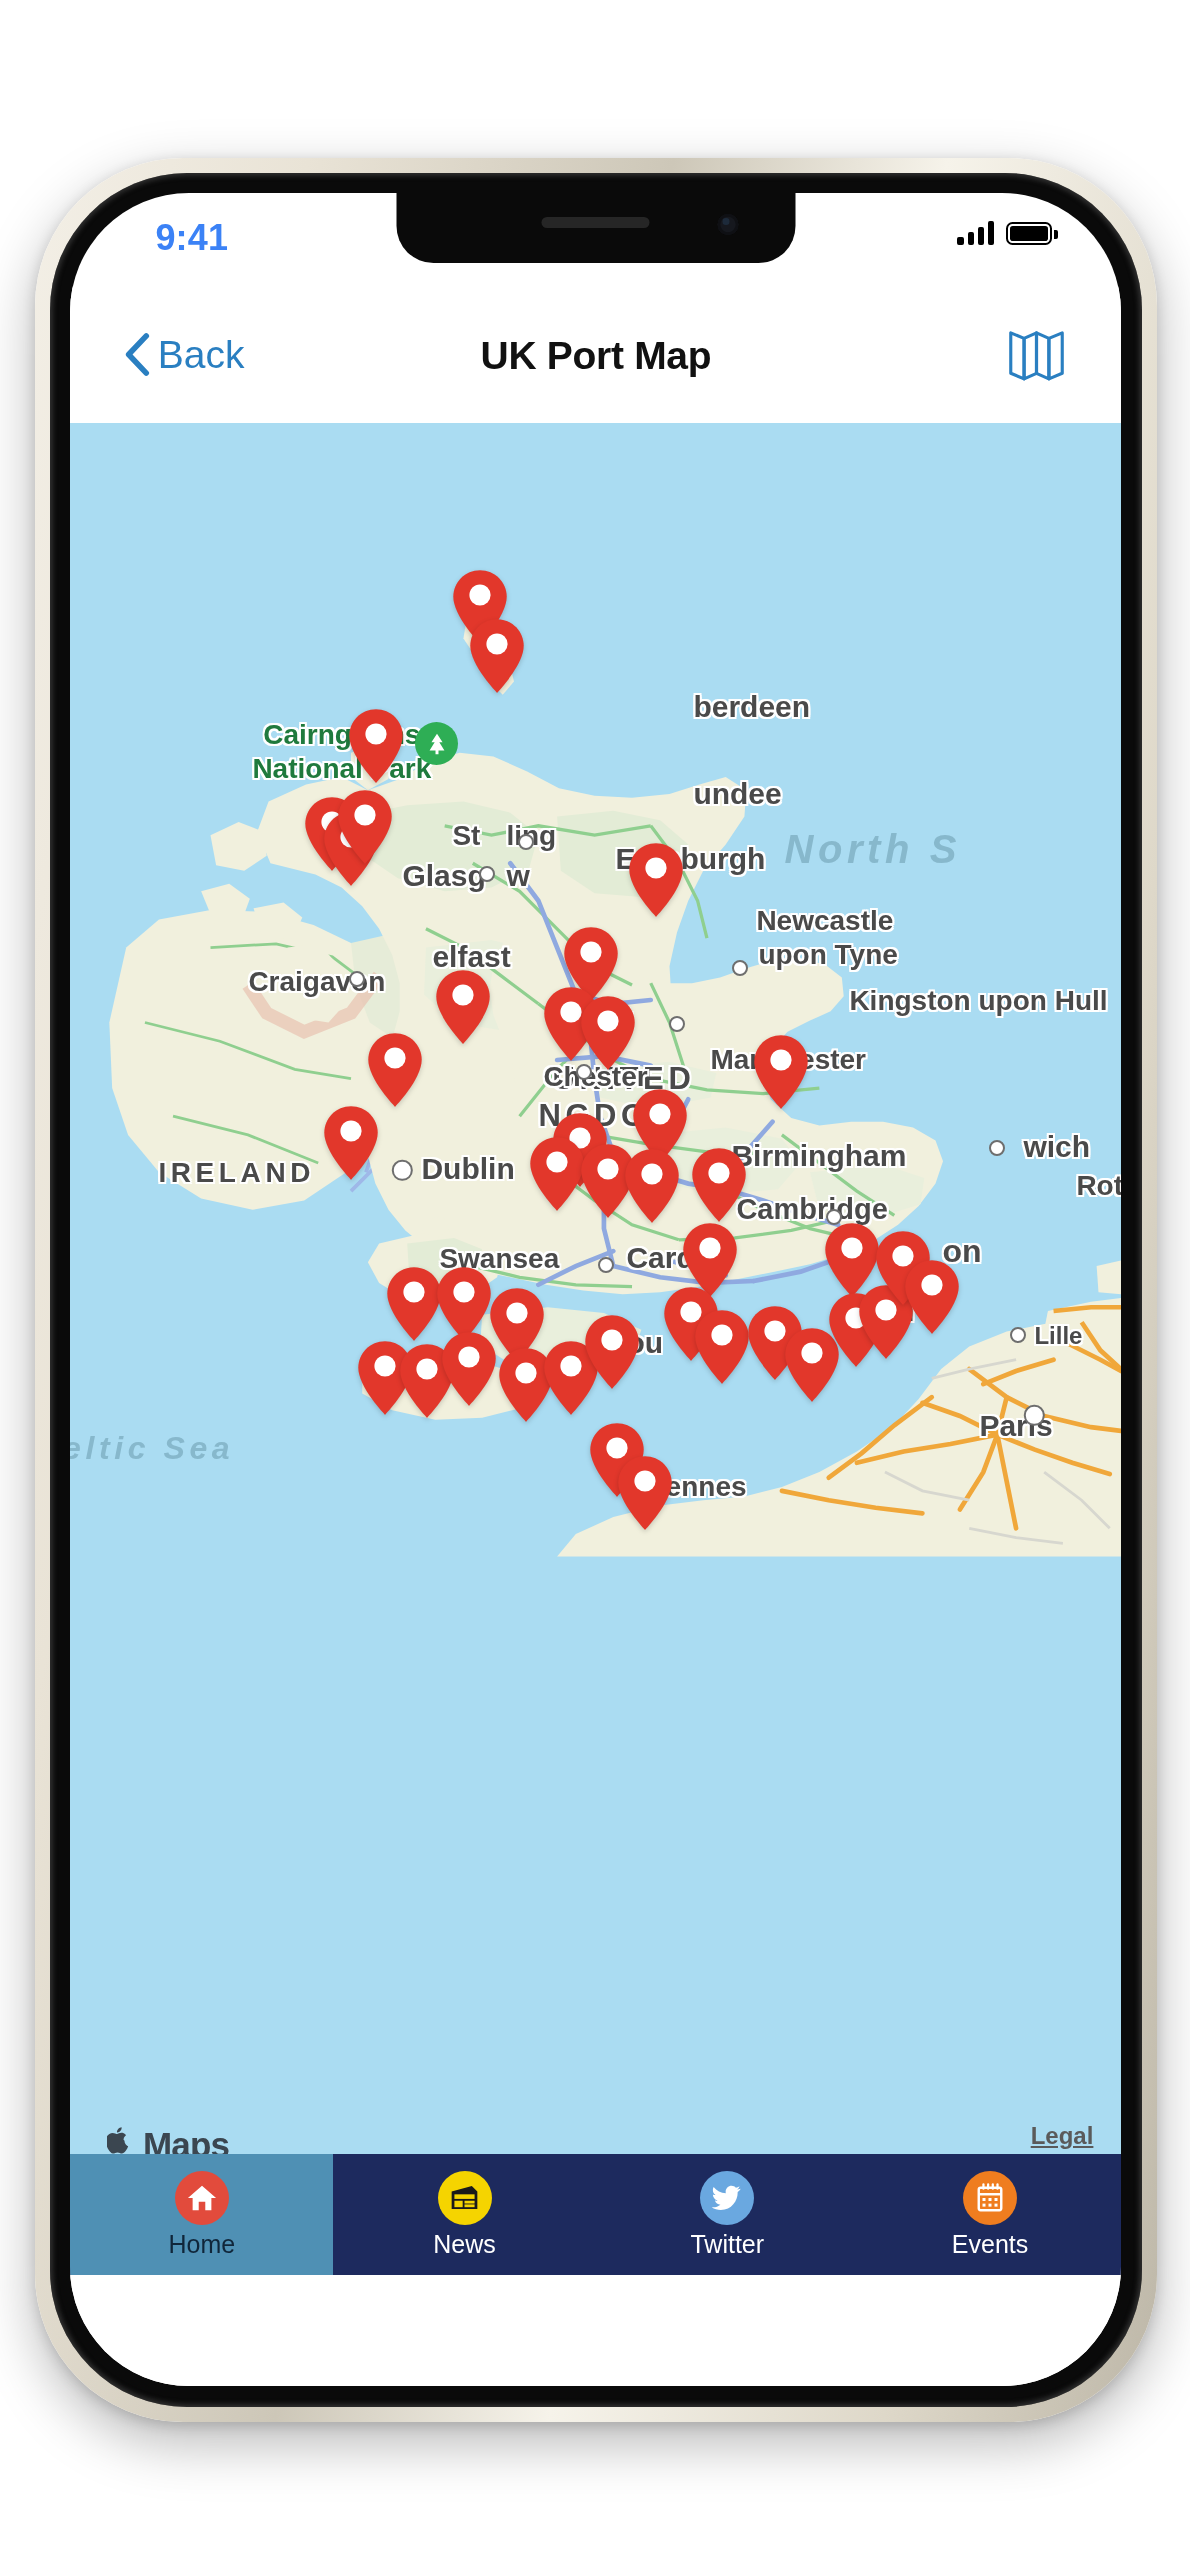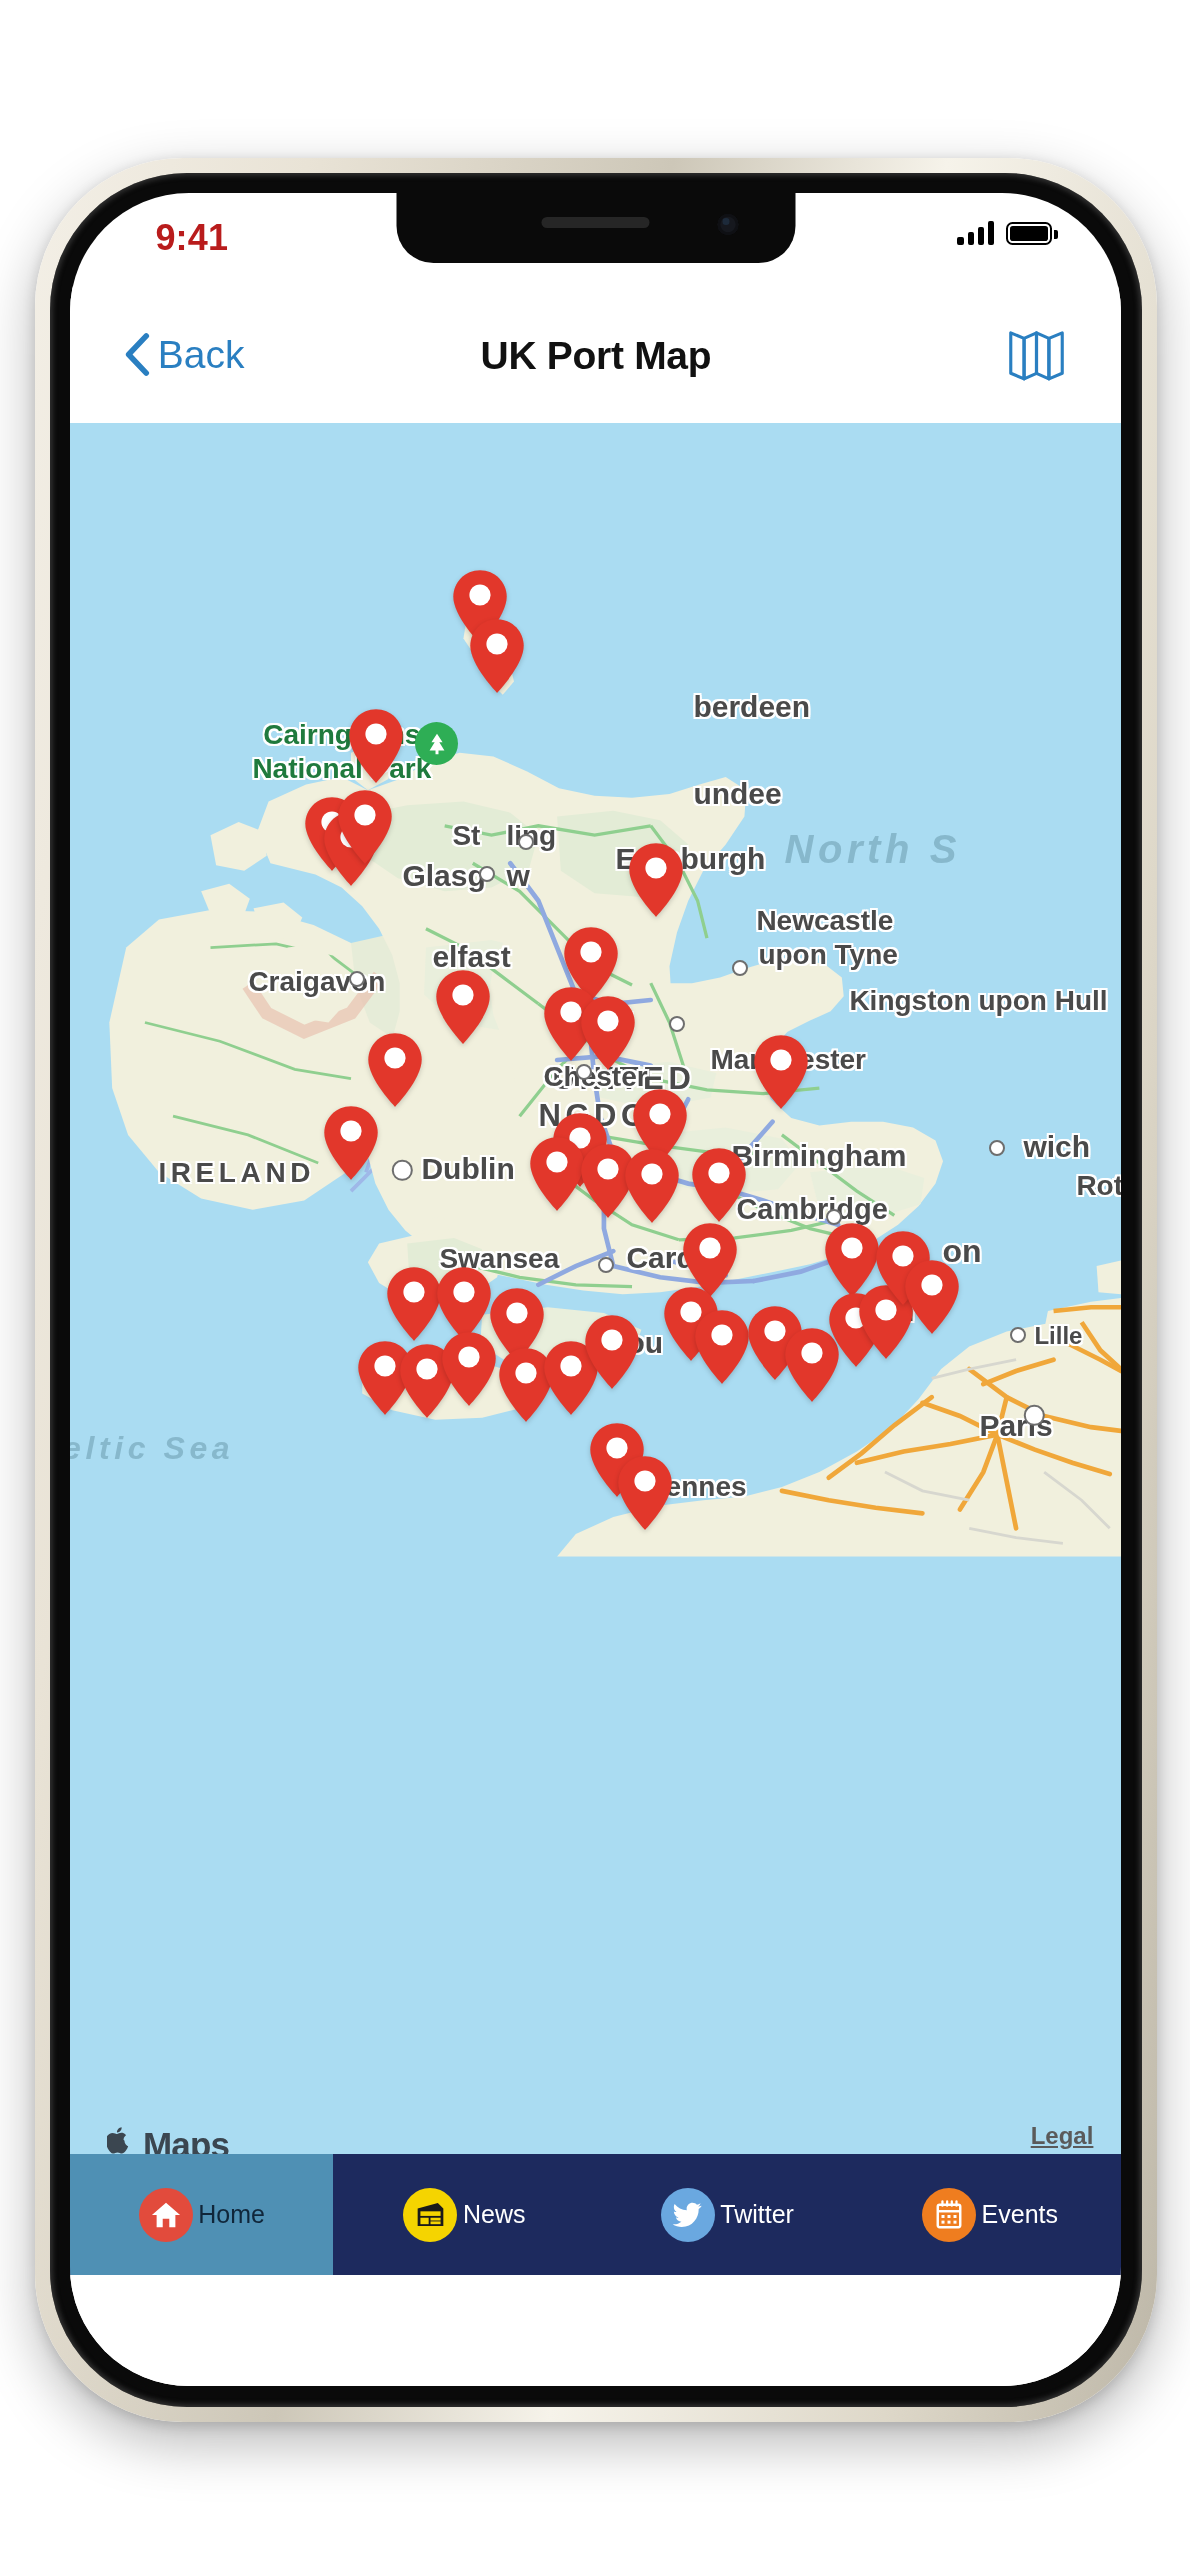--- a/index.html
+++ b/index.html
@@ -91,21 +91,21 @@
     position: absolute;
     top: 0; left: 0; right: 0;
     height: 93px;
     z-index: 30;
   }
   #status-time {
     position: absolute;
     left: 85px; top: 24px;
     font-size: 36px;
     font-weight: 600;
-    color: #b91c1c;
+    color: #3b82f6;
     letter-spacing: 0.2px;
   }
   #status-right {
     position: absolute;
     right: 69px; top: 28px;
     display: flex;
     align-items: center;
     gap: 12px;
   }
   #signal-bars { display:flex; align-items:flex-end; gap:3.7px; height:24px; }
@@ -260,21 +260,21 @@
     left: 0; right: 0;
     bottom: 111px;
     height: 121px;
     background: #1d2a5e;
     display: flex;
     z-index: 25;
   }
   .tab-item {
     flex: 1;
     display: flex;
-    flex-direction: row;
+    flex-direction: column;
     align-items: center;
     justify-content: center;
     gap: 5.6px;
     cursor: pointer;
     position: relative;
   }
   .tab-item.selected { background: #4f90b4; }
   .tab-icon {
     width: 54px; height: 54px;
     border-radius: 50%;

